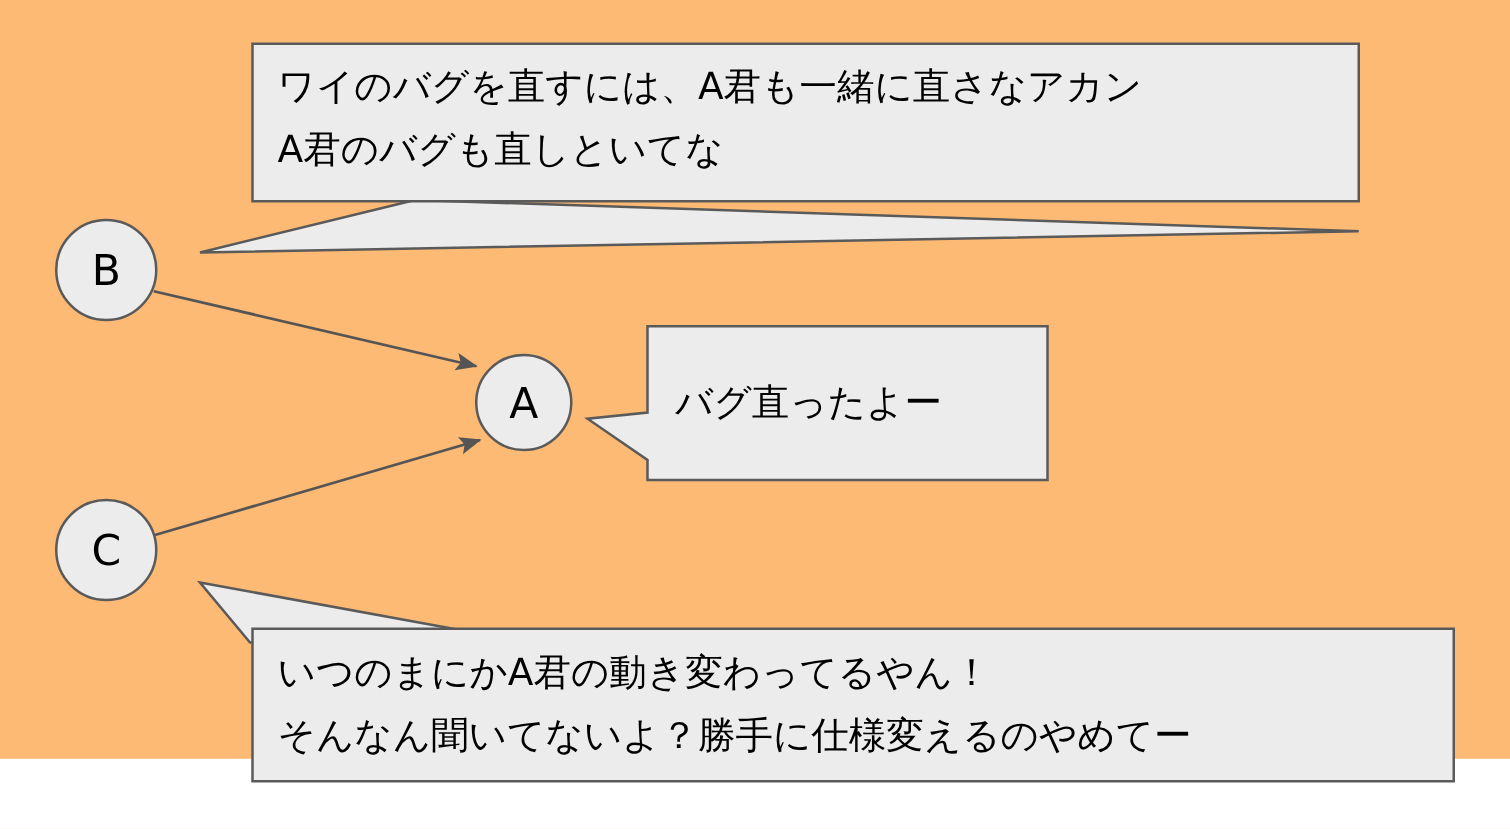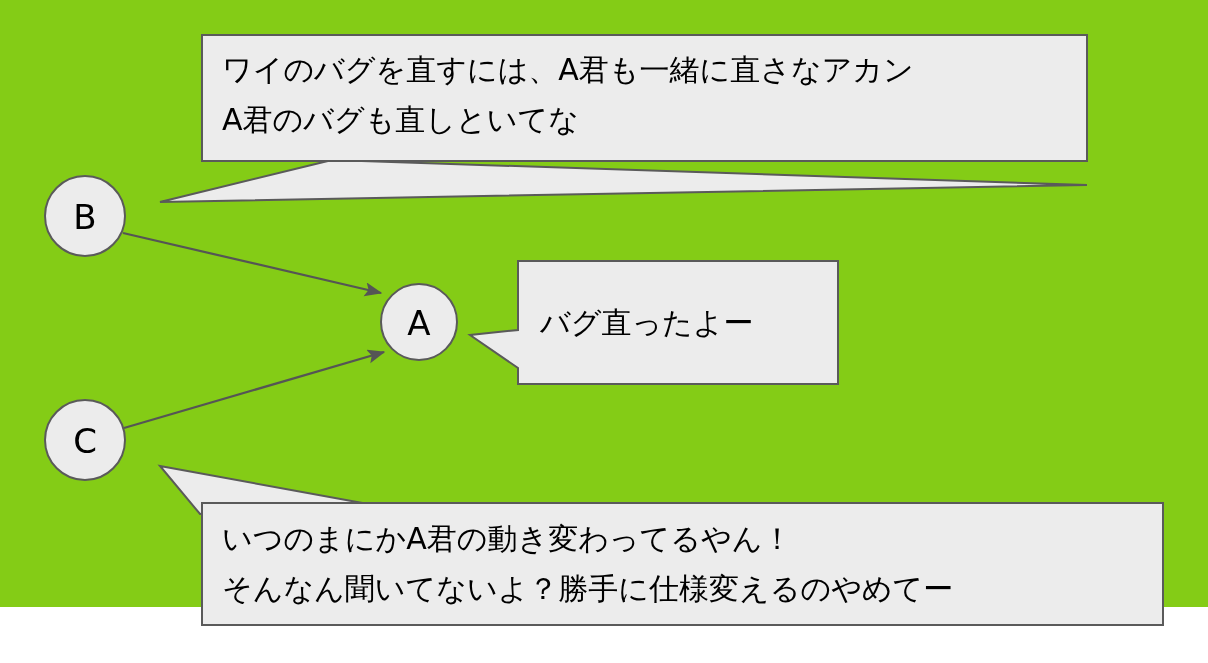--- a/index.html
+++ b/index.html
@@ -10,21 +10,21 @@
   body {
     width: 1208px;
     height: 663px;
     font-family: "DejaVu Sans", sans-serif;
     overflow: hidden;
   }
   #diagram-root {
     position: relative;
     width: 1208px;
     height: 607px;
-    background: #84cc16;
+    background: #fdba74;
   }
   #diagram-svg {
     position: absolute;
     top: 0;
     left: 0;
     width: 1208px;
     height: 663px;
   }
   .bubble-text {
     font-family: "DejaVu Sans", sans-serif;

